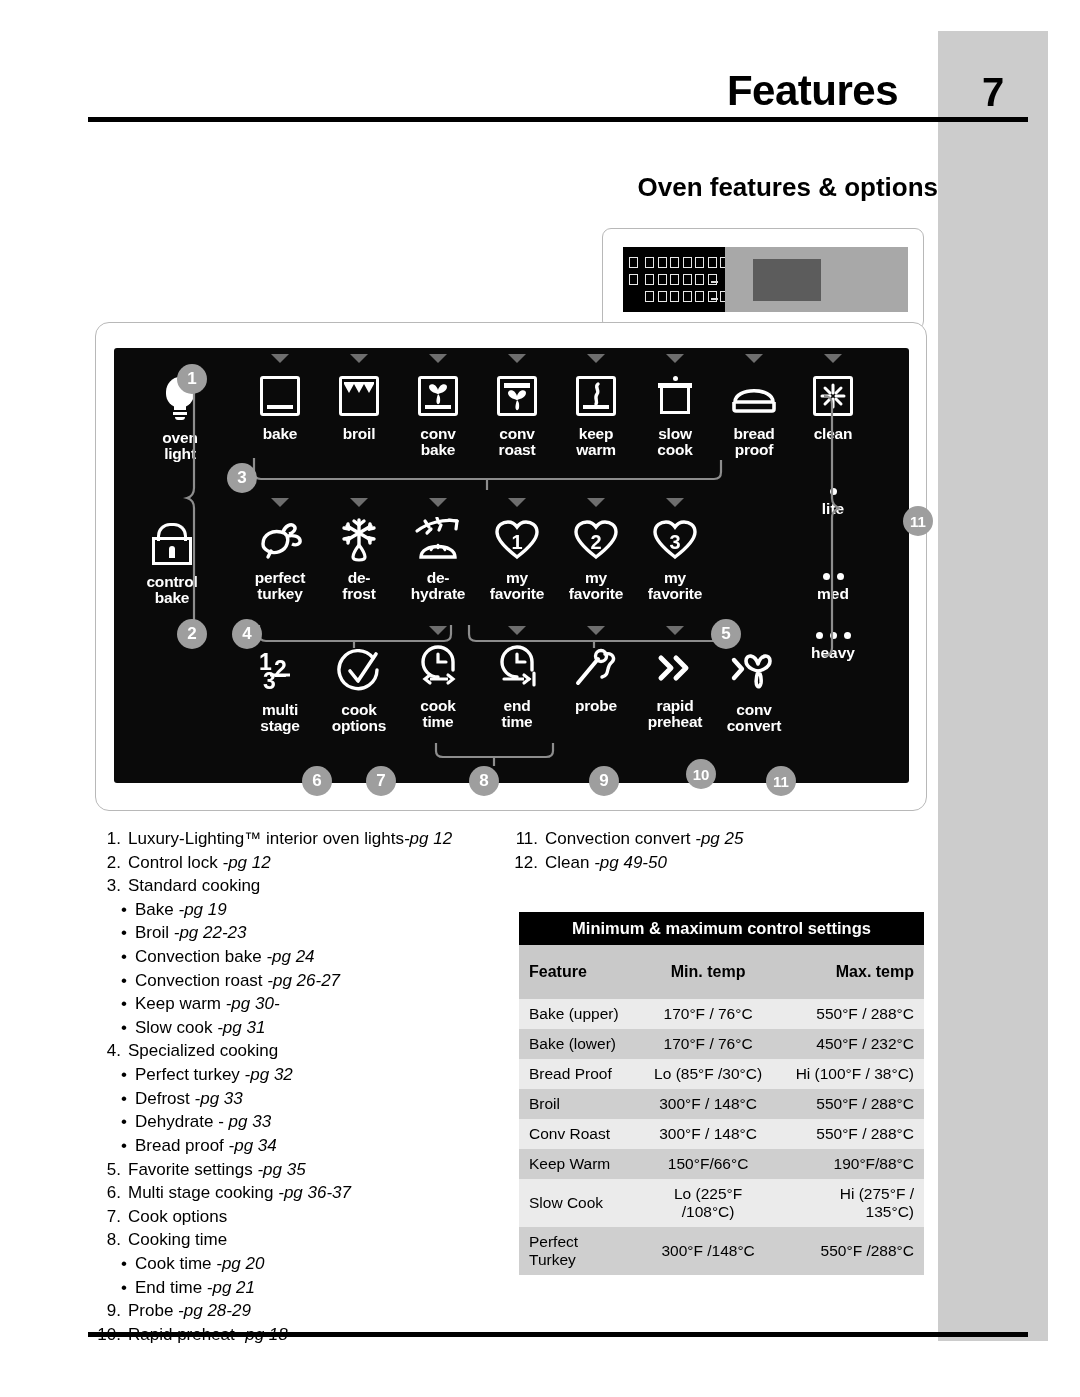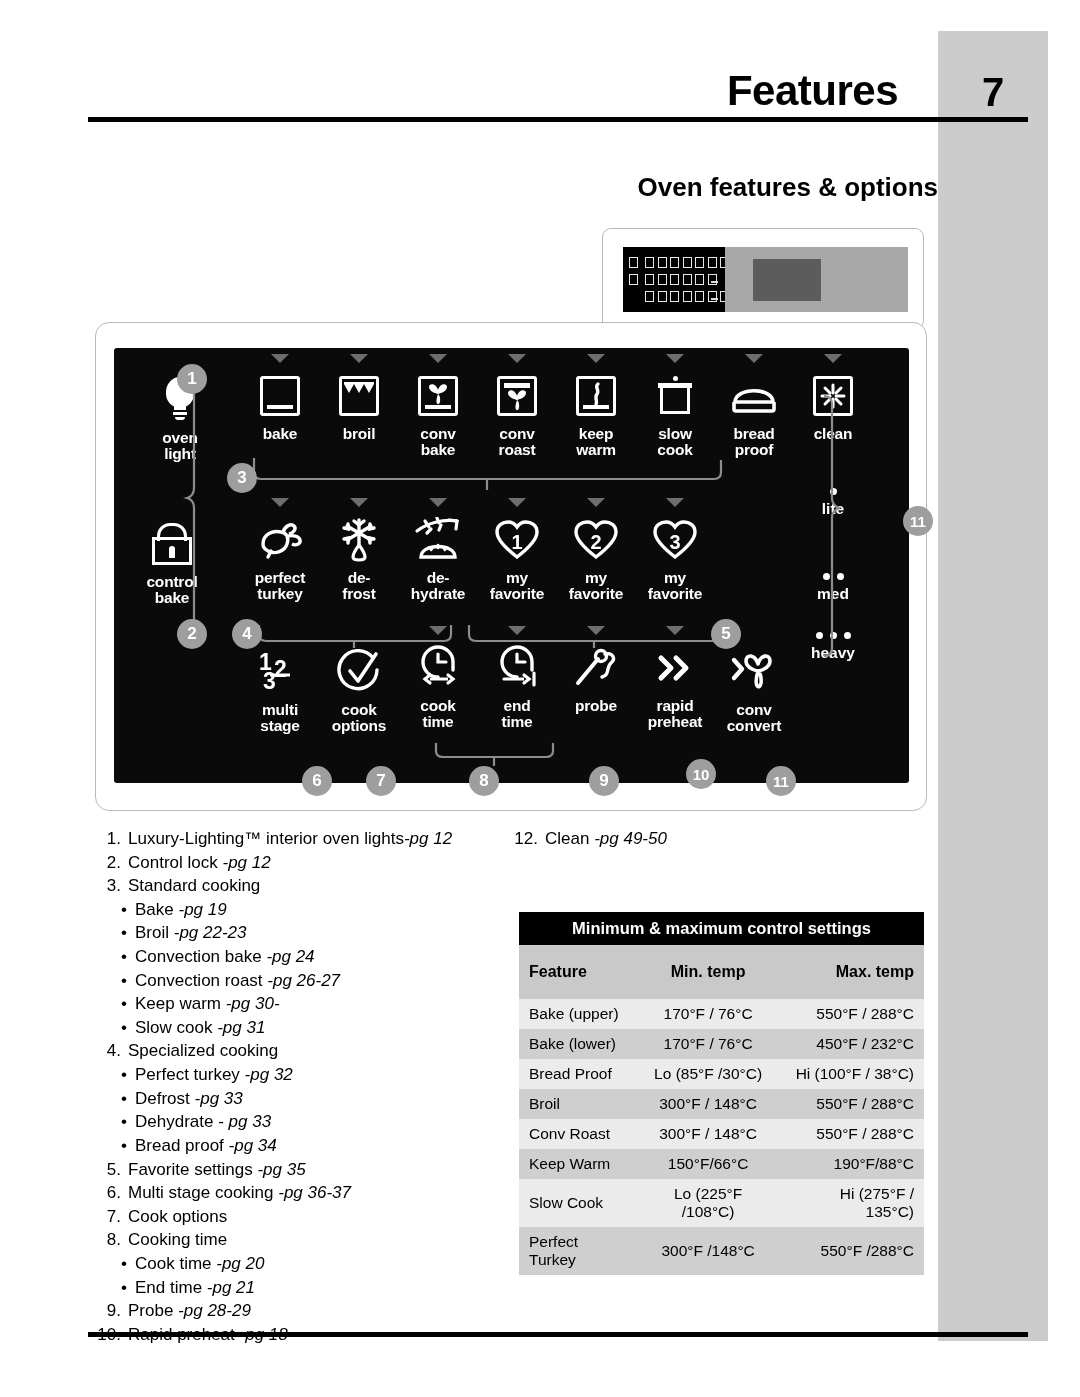--- a/index.html
+++ b/index.html
@@ -782,20 +782,24 @@
     <div class="li">
       <span class="num">9.</span>
       <span>Probe <i class="pg">-pg 28-29</i></span>
     </div>
     <div class="li">
       <span class="num">10.</span>
       <span>Rapid preheat <i class="pg">-pg 18</i></span>
     </div>
   </div>
 <div id="list-right">
+    <div class="li">
+      <span class="num">11.</span>
+      <span>Convection convert <i class="pg">-pg 25</i></span>
+    </div>
     <div class="li">
       <span class="num">12.</span>
       <span>Clean <i class="pg">-pg 49-50</i></span>
     </div>
   </div>
 
 <table id="temp-table">
   <caption>Minimum &amp; maximum control settings</caption>
   <thead>
     <tr>

